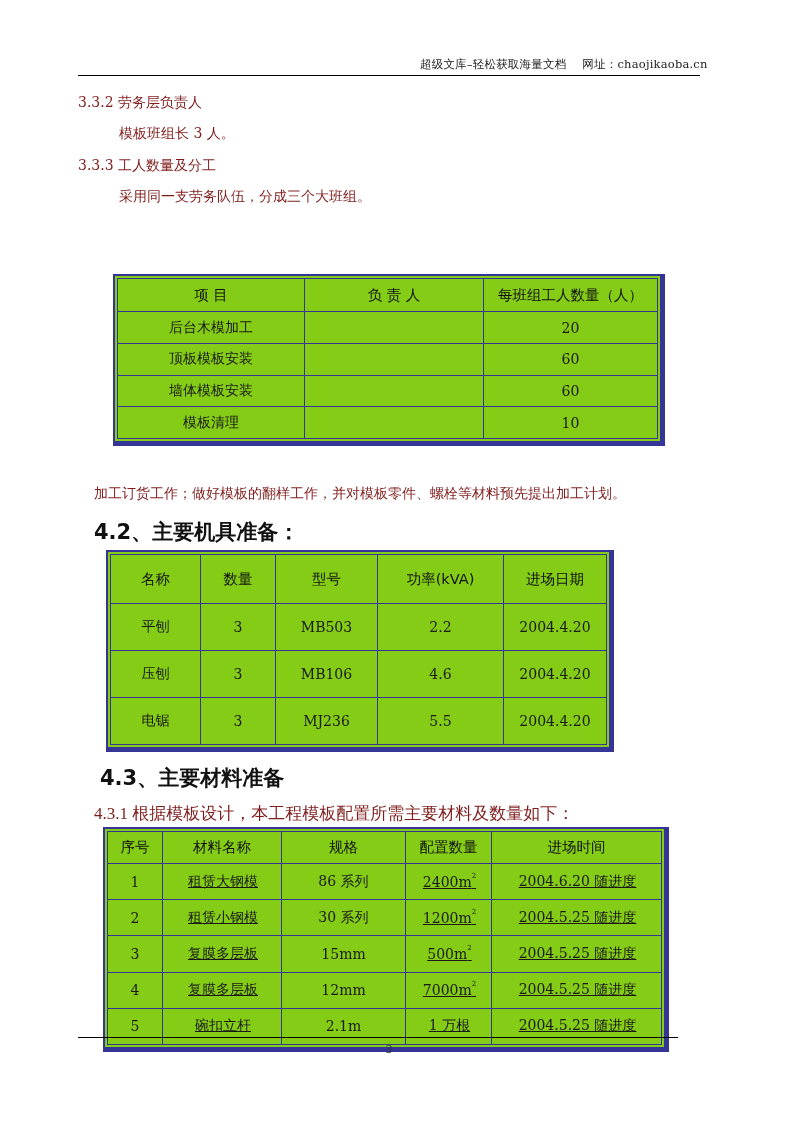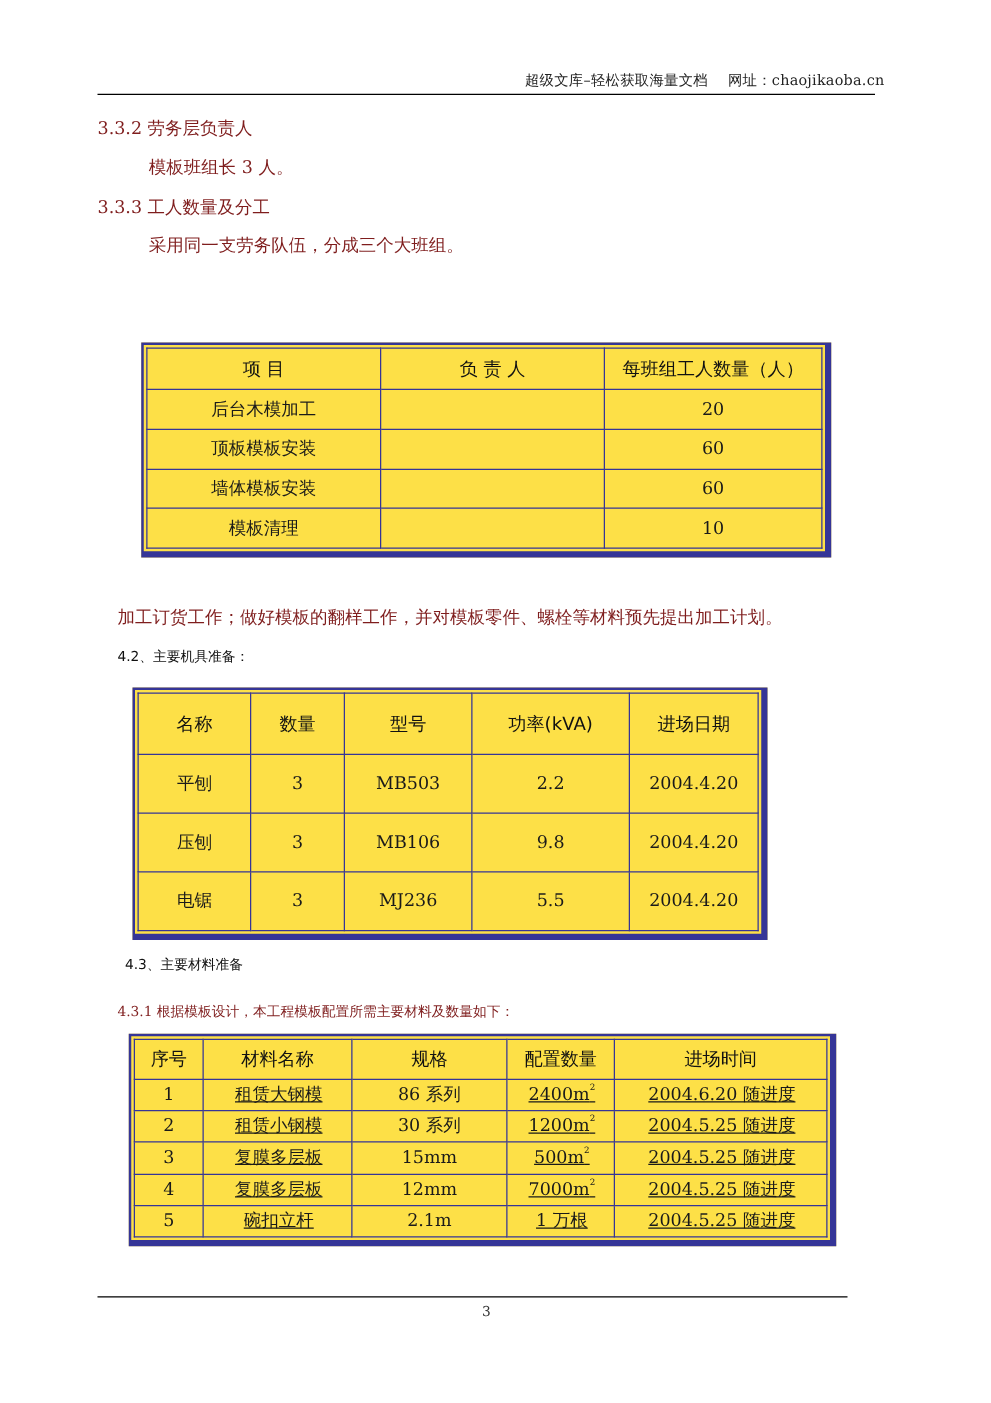--- a/index.html
+++ b/index.html
@@ -3,24 +3,24 @@
 <meta charset="utf-8">
 <style>
   html, body { margin: 0; padding: 0; background: #ffffff; }
   body { width: 793px; height: 1122px; position: relative; overflow: hidden;
          font-family: "DejaVu Serif", "Liberation Serif", serif; color: #111; }
   .abs { position: absolute; }
   .header-text { left: 420px; top: 57px; font-size: 11.5px; color: #222; white-space: nowrap; letter-spacing: 0.2px; }
   .header-text .url-label { margin-left: 16px; }
   .header-rule { left: 78px; top: 75px; width: 622px; height: 1px; background: #000; }
   .para { font-size: 14px; white-space: nowrap; color: #7f1d1d; }
-  .heading { font-size: 11px; font-weight: normal; white-space: nowrap; color: #111; font-family: "DejaVu Sans", "Liberation Sans", sans-serif; }
+  .heading { font-size: 21px; font-weight: bold; white-space: nowrap; color: #111; font-family: "DejaVu Sans", "Liberation Sans", sans-serif; }
 
   
-  .tbl-wrap { position: absolute; background: #fde047;
+  .tbl-wrap { position: absolute; background: #84cc16;
     border-top: 2px solid #353597; border-left: 2px solid #353597;
     border-right: 5px solid #353597; border-bottom: 5px solid #353597;
     padding: 2px; box-sizing: border-box; }
   .tbl-wrap table { border-collapse: collapse; width: 100%; height: 100%; table-layout: fixed;
     border: 1.5px solid #353597; }
   .tbl-wrap td, .tbl-wrap th { border: 1px solid #353597; text-align: center; vertical-align: middle;
     font-size: 14px; font-weight: normal; padding: 0; color: #1a1a1a; white-space: nowrap; overflow: hidden; }
   .tbl-wrap th { font-family: "DejaVu Sans", "Liberation Sans", sans-serif; font-size: 14.5px; color: #111; }
   .tbl-wrap td.left { text-align: center; padding-left: 2px; text-decoration: underline; }
   sup { font-size: 7px; vertical-align: top; position: relative; top: -2px; }
@@ -103,38 +103,38 @@
       <td>平刨</td>
       <td>3</td>
       <td>MB503</td>
       <td>2.2</td>
       <td>2004.4.20</td>
     </tr>
     <tr>
       <td>压刨</td>
       <td>3</td>
       <td>MB106</td>
-      <td>9.8</td>
+      <td>4.6</td>
       <td>2004.4.20</td>
     </tr>
     <tr>
       <td>电锯</td>
       <td>3</td>
       <td>MJ236</td>
       <td>5.5</td>
       <td>2004.4.20</td>
     </tr>
   </tbody>
     </table>
 </div>
 
 <div class="abs heading" style="left:100px; top:764px;">4.3、主要材料准备</div>
-<div class="abs para" style="left:94px; top:802px; font-size:11px;">4.3.1 根据模板设计，本工程模板配置所需主要材料及数量如下：</div>
+<div class="abs para" style="left:94px; top:802px; font-size:17px;font-family:Liberation Serif, serif;">4.3.1 根据模板设计，本工程模板配置所需主要材料及数量如下：</div>
 
-<div class="tbl-wrap" style="left:103px; top:827px; width:566px; height:170px;">
+<div class="tbl-wrap" style="left:103px; top:827px; width:566px; height:225px;">
   <table>
     <colgroup>
         <col style="width:55px">
         <col style="width:119px">
         <col style="width:124px">
         <col style="width:86px">
         <col>
       </colgroup>
     <tbody>
         <tr style="height:32px;">

